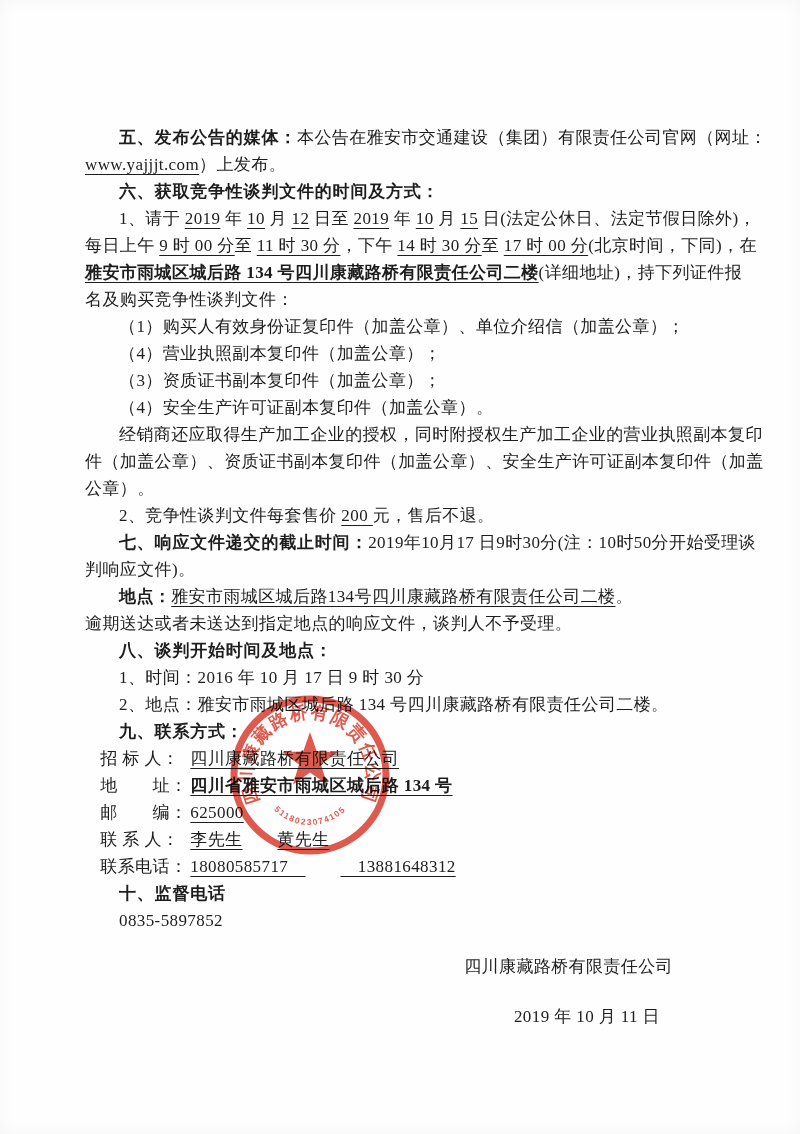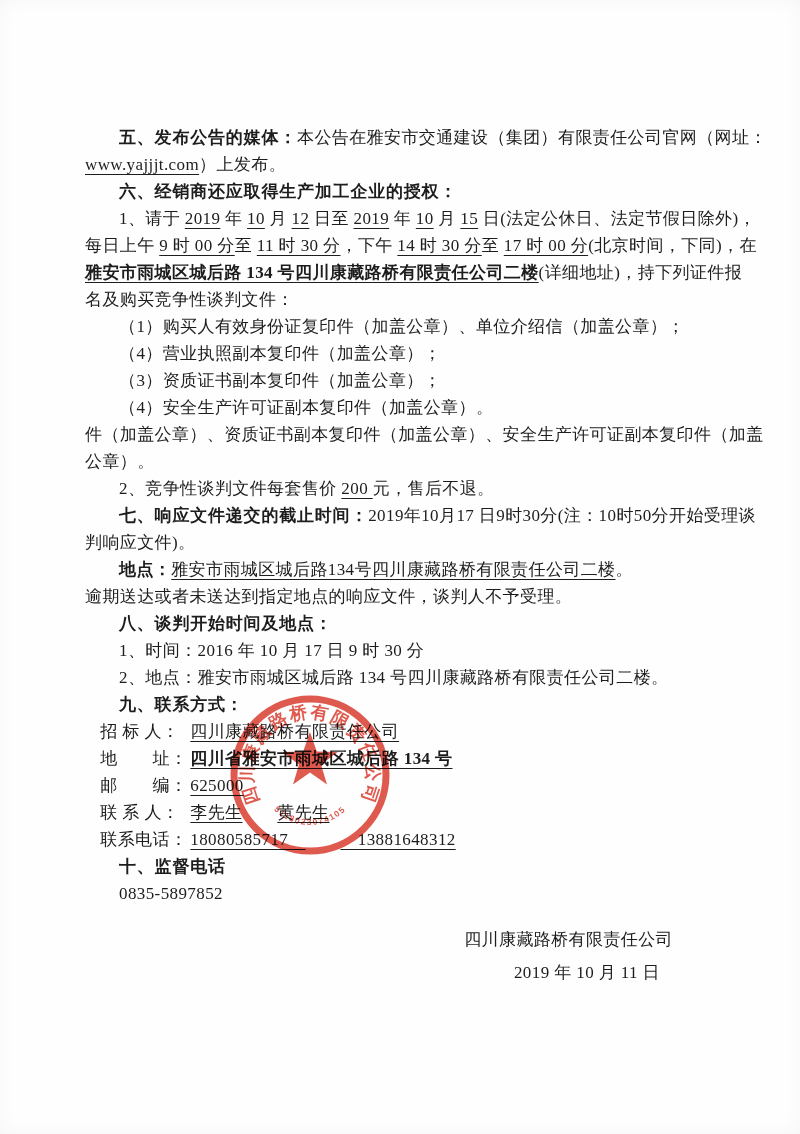--- a/index.html
+++ b/index.html
@@ -22,21 +22,21 @@
     line-height:27px;
     white-space:nowrap;
     letter-spacing:.4px;
   }
   .line.indent{text-indent:2em;}
   .line.flush{text-indent:0;}
   .line.contact{padding-left:.9em;}
   .line.right{text-align:right;padding-right:47px;}
   .line.right2{text-align:right;padding-right:60px;}
   .gap-lg{margin-top:19px;}
-  .gap-sm{margin-top:6px;}
+  .gap-sm{margin-top:23px;}
   .bold{font-weight:700;}
   .hei{font-weight:700;font-family:"Liberation Sans","DejaVu Sans",sans-serif;letter-spacing:.8px;}
   .underline{text-decoration:underline;text-underline-offset:4px;text-decoration-thickness:1px;margin-top:24px;}
   .label{display:inline-block;width:90px;text-indent:0;}
   #seal{
     position:absolute;
     left:225px;top:690px;
     width:170px;height:170px;
     opacity:.82;
     mix-blend-mode:multiply;
@@ -48,29 +48,30 @@
   }
 </style>
 </head>
 <body>
 
 <div id="page">
 
   <div id="doc-lines">
       <div class="line indent"><span class="hei">五、发布公告的媒体：</span><span>本公告在雅安市交通建设（集团）有限责任公司官网（网址：</span></div>
       <div class="line flush"><span class="underline">www.yajjjt.com</span><span>）上发布。</span></div>
-      <div class="line indent"><span class="hei">六、经销商还应取得生产加工企业的授权：</span></div>
+      <div class="line indent"><span class="hei">六、获取竞争性谈判文件的时间及方式：</span></div>
       <div class="line indent"><span>1、请于 </span><span class="underline">2019</span><span> 年 </span><span class="underline">10</span><span> 月 </span><span class="underline">12</span><span> 日至 </span><span class="underline">2019</span><span> 年 </span><span class="underline">10</span><span> 月 </span><span class="underline">15</span><span> 日(法定公休日、法定节假日除外)，</span></div>
       <div class="line flush"><span>每日上午 </span><span class="underline">9 时 00 分</span><span>至 </span><span class="underline">11 时 30 分</span><span>，下午 </span><span class="underline">14 时 30 分</span><span>至 </span><span class="underline">17 时 00 分</span><span>(北京时间，下同)，在</span></div>
       <div class="line flush"><span class="bold underline">雅安市雨城区城后路 134 号四川康藏路桥有限责任公司二楼</span><span>(详细地址)，持下列证件报</span></div>
       <div class="line flush"><span>名及购买竞争性谈判文件：</span></div>
       <div class="line indent"><span>（1）购买人有效身份证复印件（加盖公章）、单位介绍信（加盖公章）；</span></div>
       <div class="line indent"><span>（4）营业执照副本复印件（加盖公章）；</span></div>
       <div class="line indent"><span>（3）资质证书副本复印件（加盖公章）；</span></div>
       <div class="line indent"><span>（4）安全生产许可证副本复印件（加盖公章）。</span></div>
+      <div class="line indent"><span>经销商还应取得生产加工企业的授权，同时附授权生产加工企业的营业执照副本复印</span></div>
       <div class="line flush"><span>件（加盖公章）、资质证书副本复印件（加盖公章）、安全生产许可证副本复印件（加盖</span></div>
       <div class="line flush"><span>公章）。</span></div>
       <div class="line indent"><span>2、竞争性谈判文件每套售价 </span><span class="underline">200 </span><span>元，售后不退。</span></div>
       <div class="line indent"><span class="hei">七、响应文件递交的截止时间：</span><span>2019年10月17 日9时30分(注：10时50分开始受理谈</span></div>
       <div class="line flush"><span>判响应文件)。</span></div>
       <div class="line indent"><span class="bold">地点：</span><span class="underline">雅安市雨城区城后路134号四川康藏路桥有限责任公司二楼</span><span>。</span></div>
       <div class="line flush"><span>逾期送达或者未送达到指定地点的响应文件，谈判人不予受理。</span></div>
       <div class="line indent"><span class="hei">八、谈判开始时间及地点：</span></div>
       <div class="line indent"><span>1、时间：2016 年 10 月 17 日 9 时 30 分</span></div>
       <div class="line indent"><span>2、地点：雅安市雨城区城后路 134 号四川康藏路桥有限责任公司二楼。</span></div>

